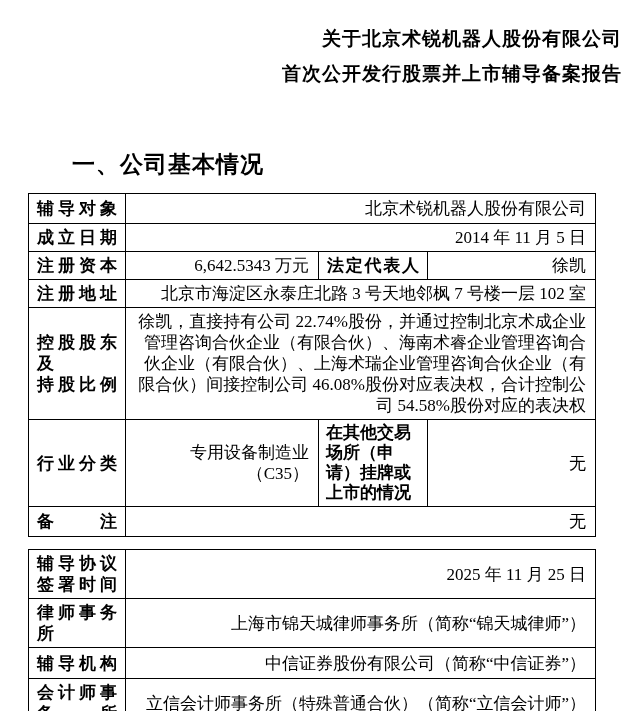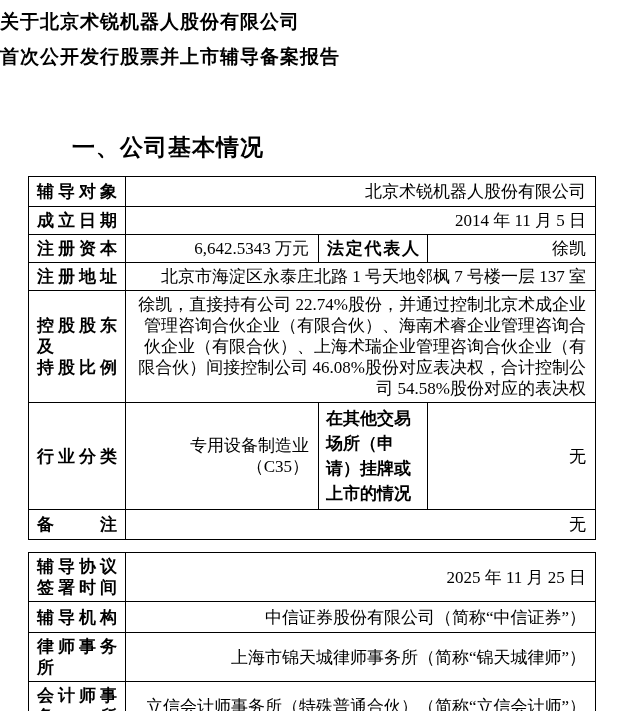--- a/index.html
+++ b/index.html
@@ -9,22 +9,22 @@
     color: #000000;
   }
   .page {
     position: relative;
     width: 622px;
     height: 711px;
     background: #ffffff;
     overflow: hidden;
   }
   .doc-title {
-    margin-top: 4px;
-    text-align: left;
+    margin-top: 21px;
+    text-align: right;
     font-family: "Liberation Sans", "DejaVu Sans", sans-serif;
     font-weight: bold;
     font-size: 19px;
     line-height: 35px;
     letter-spacing: 1px;
   }
   .section-heading {
     font-family: "Liberation Sans", "DejaVu Sans", sans-serif;
     font-weight: bold;
     font-size: 23px;
@@ -55,21 +55,21 @@
   .lbl {
     text-align: justify;
     text-align-last: justify;
     -moz-text-align-last: justify;
     white-space: pre-line;
     width: 100%;
   }
   td.mid-lbl-cell {
     font-weight: bold;
     padding: 3px 7px;
-    line-height: 25px;
+    line-height: 20px;
   }
   td.val-cell { text-align: right; }
   .h-r1 { height: 30px; }
   .h-r2 { height: 26px; }
   .h-r3 { height: 26px; margin-top: 48px; }
   .h-r4 { height: 27px; font-family: Liberation Serif, serif; }
   .h-r5 { height: 110px; }
   .h-r6 { height: 80px; }
   .h-r7 { height: 30px; }
   .h-s1 { height: 45px; padding-left: 20px; }
@@ -114,21 +114,21 @@
       <td class="val-cell">6,642.5343 万元</td>
       <td class="lbl-cell">
             <div class="lbl">法定代表人</div>
           </td>
       <td class="val-cell">徐凯</td>
     </tr>
     <tr class="h-r4">
       <td class="lbl-cell">
             <div class="lbl">注册地址</div>
           </td>
-      <td class="val-cell" colspan="3">北京市海淀区永泰庄北路 1 号天地邻枫 7 号楼一层 137 室</td>
+      <td class="val-cell" colspan="3">北京市海淀区永泰庄北路 3 号天地邻枫 7 号楼一层 102 室</td>
     </tr>
     <tr class="h-r5">
       <td class="lbl-cell">
             <div class="lbl">控股股东及
 持股比例</div>
           </td>
       <td class="val-cell" colspan="3">徐凯，直接持有公司 22.74%股份，并通过控制北京术成企业管理咨询合伙企业（有限合伙）、海南术睿企业管理咨询合伙企业（有限合伙）、上海术瑞企业管理咨询合伙企业（有限合伙）间接控制公司 46.08%股份对应表决权，合计控制公司 54.58%股份对应的表决权</td>
     </tr>
     <tr class="h-r6">
       <td class="lbl-cell">
@@ -156,29 +156,29 @@
     <tbody>
         <tr class="h-s1">
       <td class="lbl-cell">
             <div class="lbl">辅导协议
 签署时间</div>
           </td>
       <td class="val-cell">2025 年 11 月 25 日</td>
     </tr>
     <tr class="h-s2">
       <td class="lbl-cell">
+            <div class="lbl">律师事务所</div>
+          </td>
+      <td class="val-cell">上海市锦天城律师事务所（简称“锦天城律师”）</td>
+    </tr>
+    <tr class="h-s2">
+      <td class="lbl-cell">
             <div class="lbl">辅导机构</div>
           </td>
       <td class="val-cell">中信证券股份有限公司（简称“中信证券”）</td>
-    </tr>
-    <tr class="h-s2">
-      <td class="lbl-cell">
-            <div class="lbl">律师事务所</div>
-          </td>
-      <td class="val-cell">上海市锦天城律师事务所（简称“锦天城律师”）</td>
     </tr>
     <tr class="h-s2">
       <td class="lbl-cell">
             <div class="lbl">会计师事务所</div>
           </td>
       <td class="val-cell">立信会计师事务所（特殊普通合伙）（简称“立信会计师”）</td>
     </tr>
   </tbody>
     </table>
 

